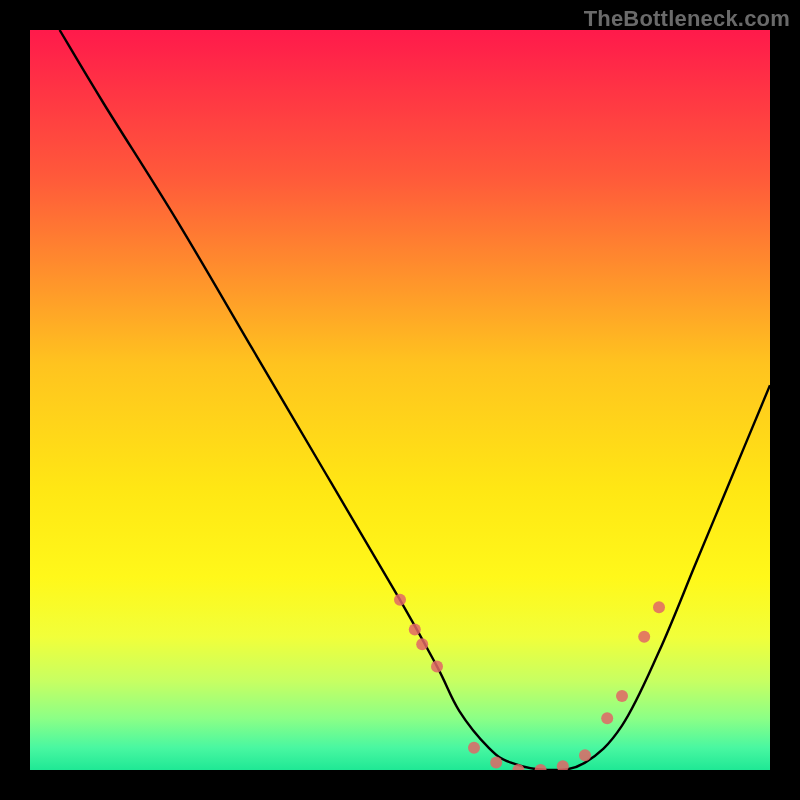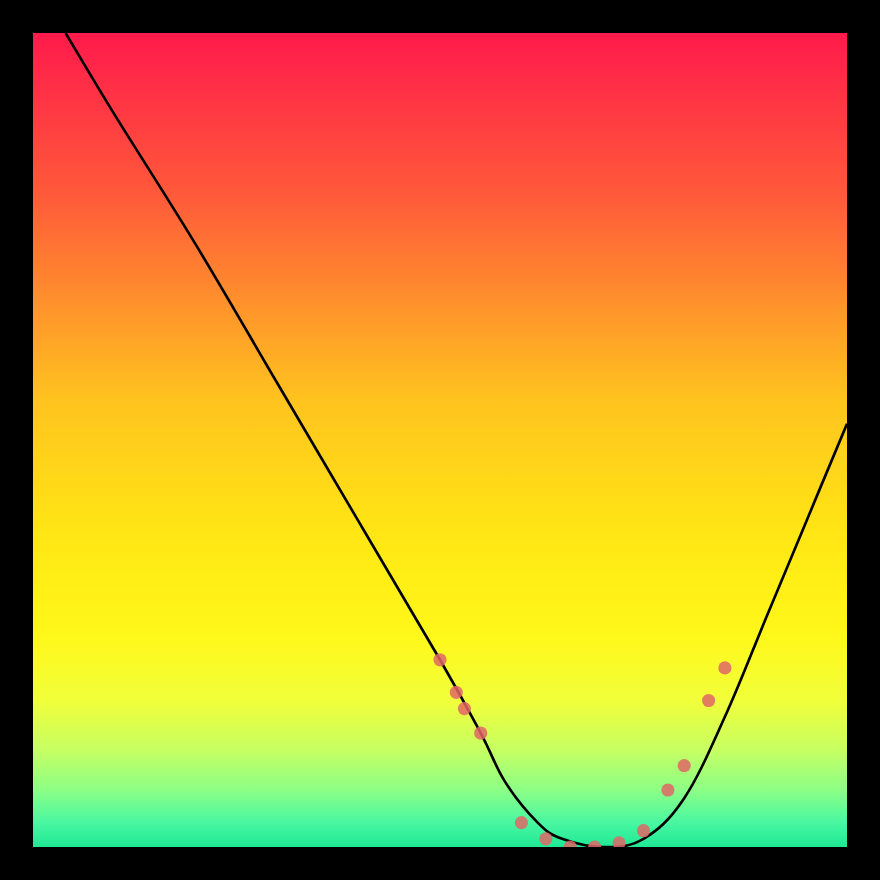--- a/index.html
+++ b/index.html
@@ -42,20 +42,21 @@
     left: 0;
     top: 0;
     width: 740px;
     height: 740px;
   }
 </style>
 </head>
 <body>
 
 <div class="frame">
+  <div class="watermark">TheBottleneck.com</div>
   <div class="plot">
     <svg viewBox="0 0 740 740">
       <defs>
         <linearGradient id="bg-grad" x1="0" y1="0" x2="0" y2="1">
             <stop offset="0.0%" stop-color="#ff1a4b"></stop>
             <stop offset="20.0%" stop-color="#ff5a3a"></stop>
             <stop offset="45.0%" stop-color="#ffc31f"></stop>
             <stop offset="62.0%" stop-color="#ffe714"></stop>
             <stop offset="74.0%" stop-color="#fff81a"></stop>
             <stop offset="82.0%" stop-color="#f1ff3a"></stop>

